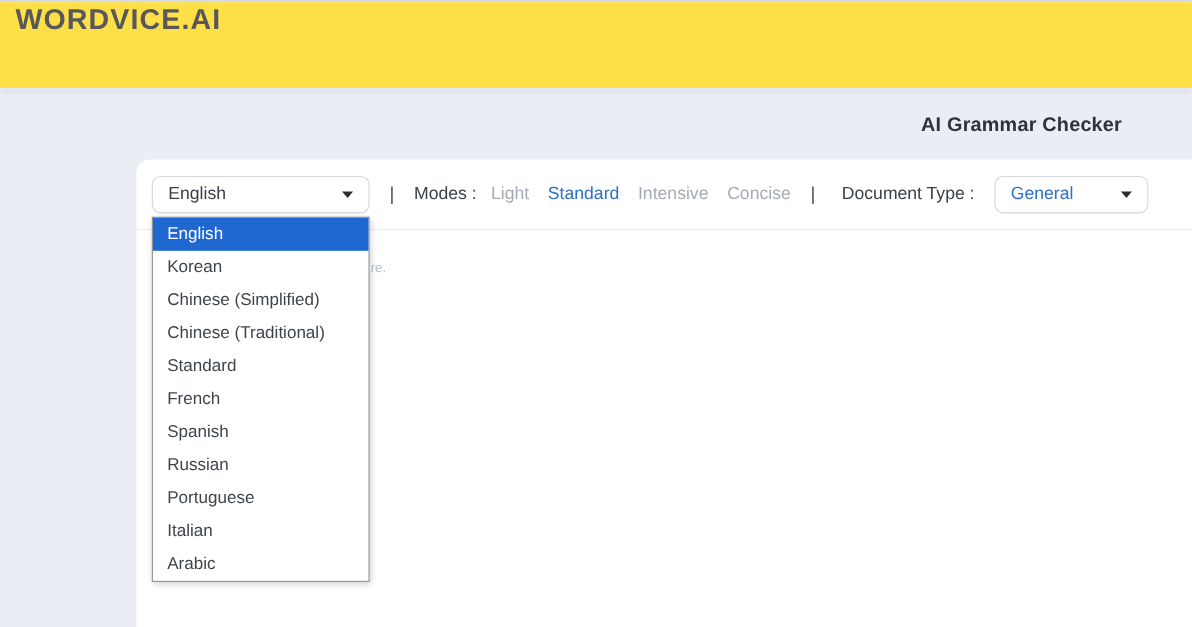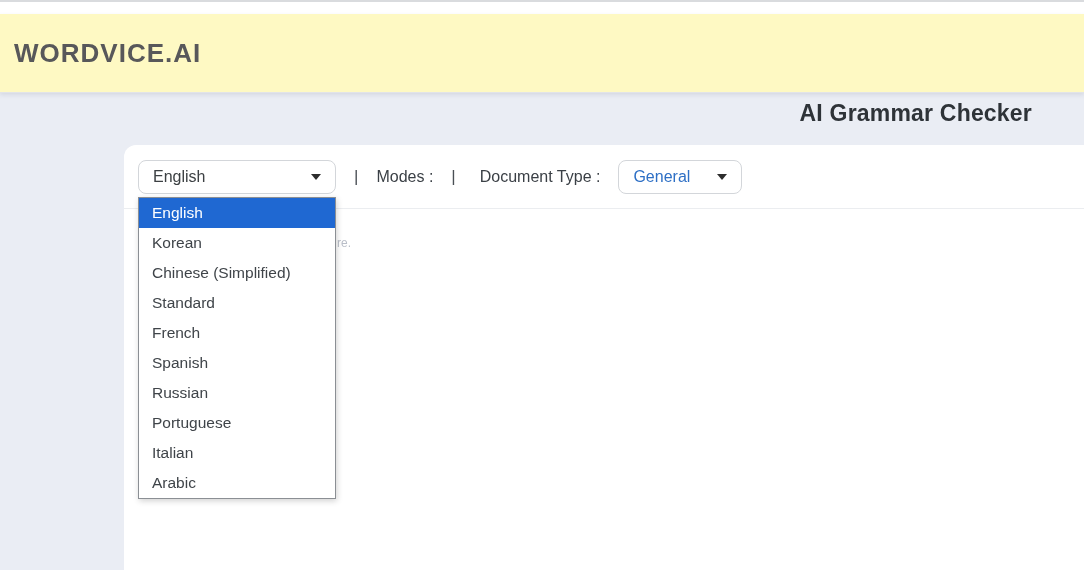--- a/index.html
+++ b/index.html
@@ -6,42 +6,42 @@
   html,body { margin:0; padding:0; }
   body {
     width:1084px; height:570px; overflow:hidden; position:relative;
     background:#ffffff;
     font-family:"Liberation Sans", sans-serif;
   }
   .top-line { height:2px; background:#d9dbde; }
 
   
   .app-header {
-    height:79px; background:#fef9c3;
-    display:flex; align-items:center; padding-left:14px;
+    height:79px; background:#fde047;
+    display:flex; padding-left:14px;
     border-bottom:1px solid #e2e4e8;
     box-shadow:0 2px 4px rgba(120,130,150,0.18);
-    position:relative; z-index:3;margin-top:12px;
+    position:relative; z-index:3;
   }
   .logo {
     font-size:26px; font-weight:700; letter-spacing:1px;
     color:var(--logo-gray, #58585a); cursor:pointer;
   }
 
   
   .band {
     position:absolute; top:82px; left:0; right:0; bottom:0;
     background:var(--band-bg, #eaedf4);
   }
   .title-row {
     height:63px; display:flex; align-items:center;
     justify-content:flex-end; padding-right:52px;
   }
   .page-title {
-    margin:0; font-size:23px; font-weight:700;
+    margin:12px; font-size:18px; font-weight:700;
     color:var(--title-dark, #2e3338); letter-spacing:0.2px;
   }
 
   
   .card {
     position:absolute; top:63px; left:124px; right:0; bottom:0;
     background:#ffffff; border-top-left-radius:12px;
   }
   .toolbar {
     height:64px; display:flex; align-items:center;
@@ -50,21 +50,21 @@
     font-size:16px; color:var(--text-dark, #3b4046);
     white-space:nowrap;
   }
   .select {
     height:34px; border:1px solid #d3d6da; border-radius:8px;
     background:#ffffff; cursor:pointer;
     display:flex; align-items:center; justify-content:space-between;
     padding:0 14px;
   }
   .language-select { width:198px; flex:none; }
-  .doc-select { width:124px; flex:none; }
+  .doc-select { width:140px; flex:none; }
   .select-value { color:#3c4043; }
   .doc-select .select-value { color:var(--accent-blue, #2d6fc5); }
   .caret {
     width:0; height:0; flex:none;
     border-left:5px solid transparent; border-right:5px solid transparent;
     border-top:6px solid #2d2d2d;
   }
   .pipe { color:#4a4f55; font-size:17px; }
   .group-label { color:var(--text-dark, #3b4046); }
   .modes { display:flex; gap:17px; margin-left:-5px; }
@@ -114,38 +114,45 @@
 
     <div class="toolbar">
       <div class="select language-select">
         <span class="select-value">English</span>
         <span class="caret"></span>
       </div>
 
       <span class="pipe">|</span>
 
       <span class="group-label">Modes :</span>
+      <div class="modes" id="modes">
+          <span class="mode">Light</span>
+          <span class="mode active">Standard</span>
+          <span class="mode">Intensive</span>
+          <span class="mode">Concise</span>
+        </div>
 
       <span class="pipe">|</span>
 
       <span class="group-label doc-label">Document Type :</span>
       <div class="select doc-select">
         <span class="select-value">General</span>
         <span class="caret"></span>
       </div>
     </div>
 
     <div class="editor">
       <span class="ph-fragment">re.</span>
     </div>
 
     <div class="dropdown" id="language-dropdown">
         <div class="option selected">English</div>
         <div class="option">Korean</div>
         <div class="option">Chinese (Simplified)</div>
+        <div class="option">Chinese (Traditional)</div>
         <div class="option">Standard</div>
         <div class="option">French</div>
         <div class="option">Spanish</div>
         <div class="option">Russian</div>
         <div class="option">Portuguese</div>
         <div class="option">Italian</div>
         <div class="option">Arabic</div>
       </div>
 
   </div>

